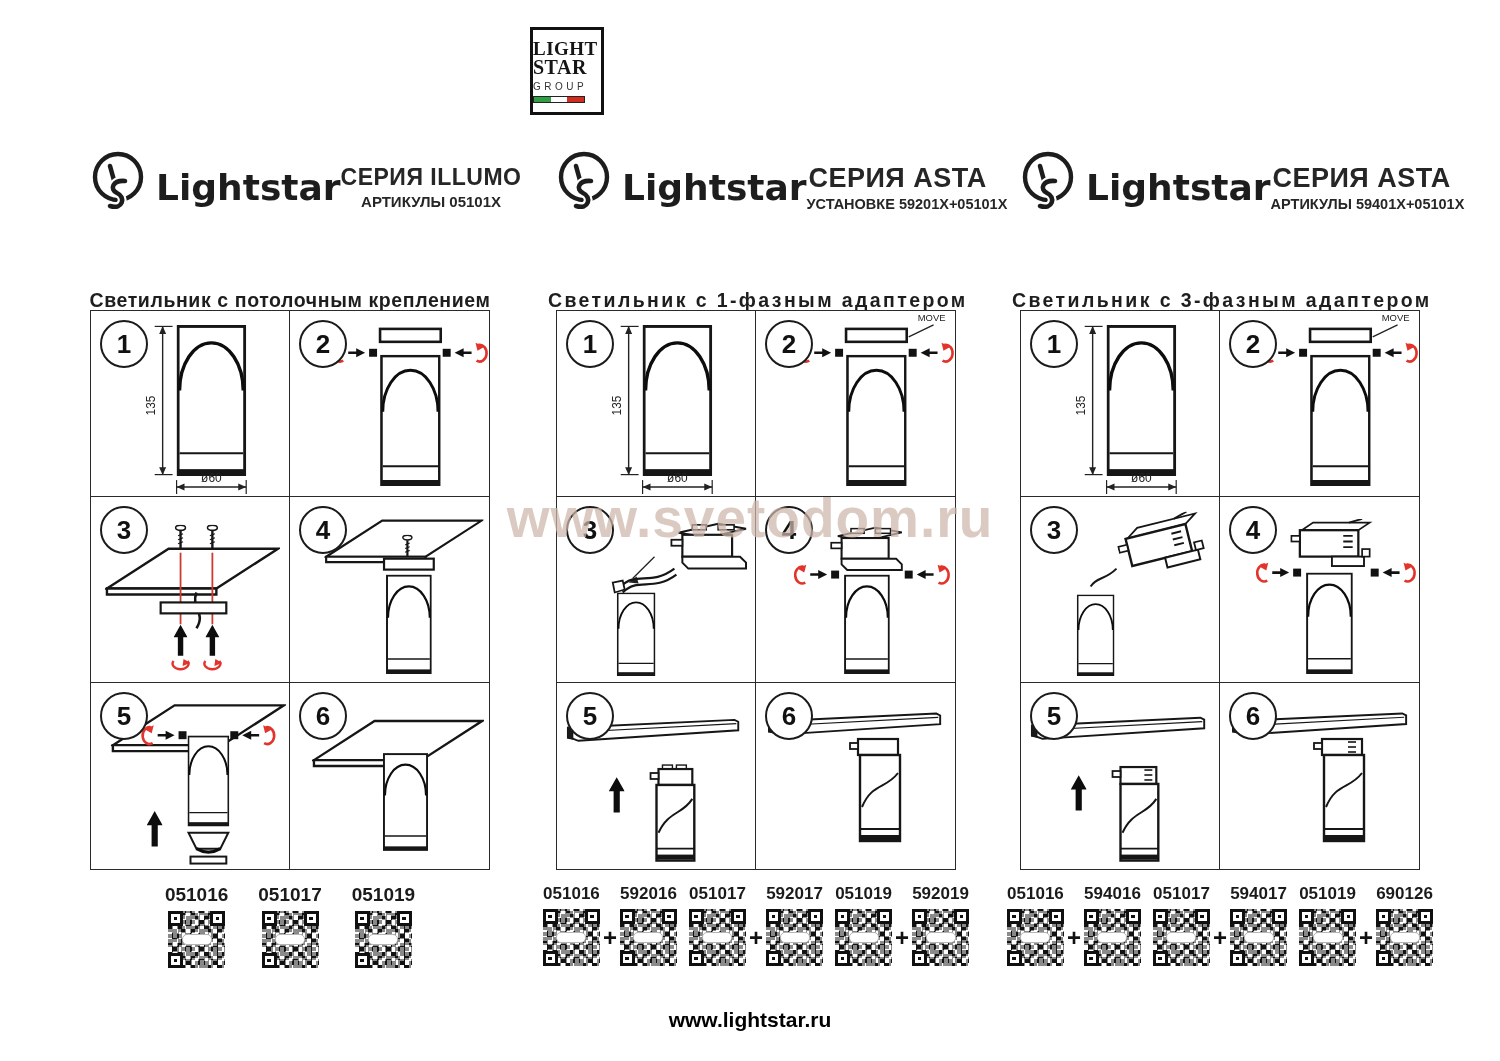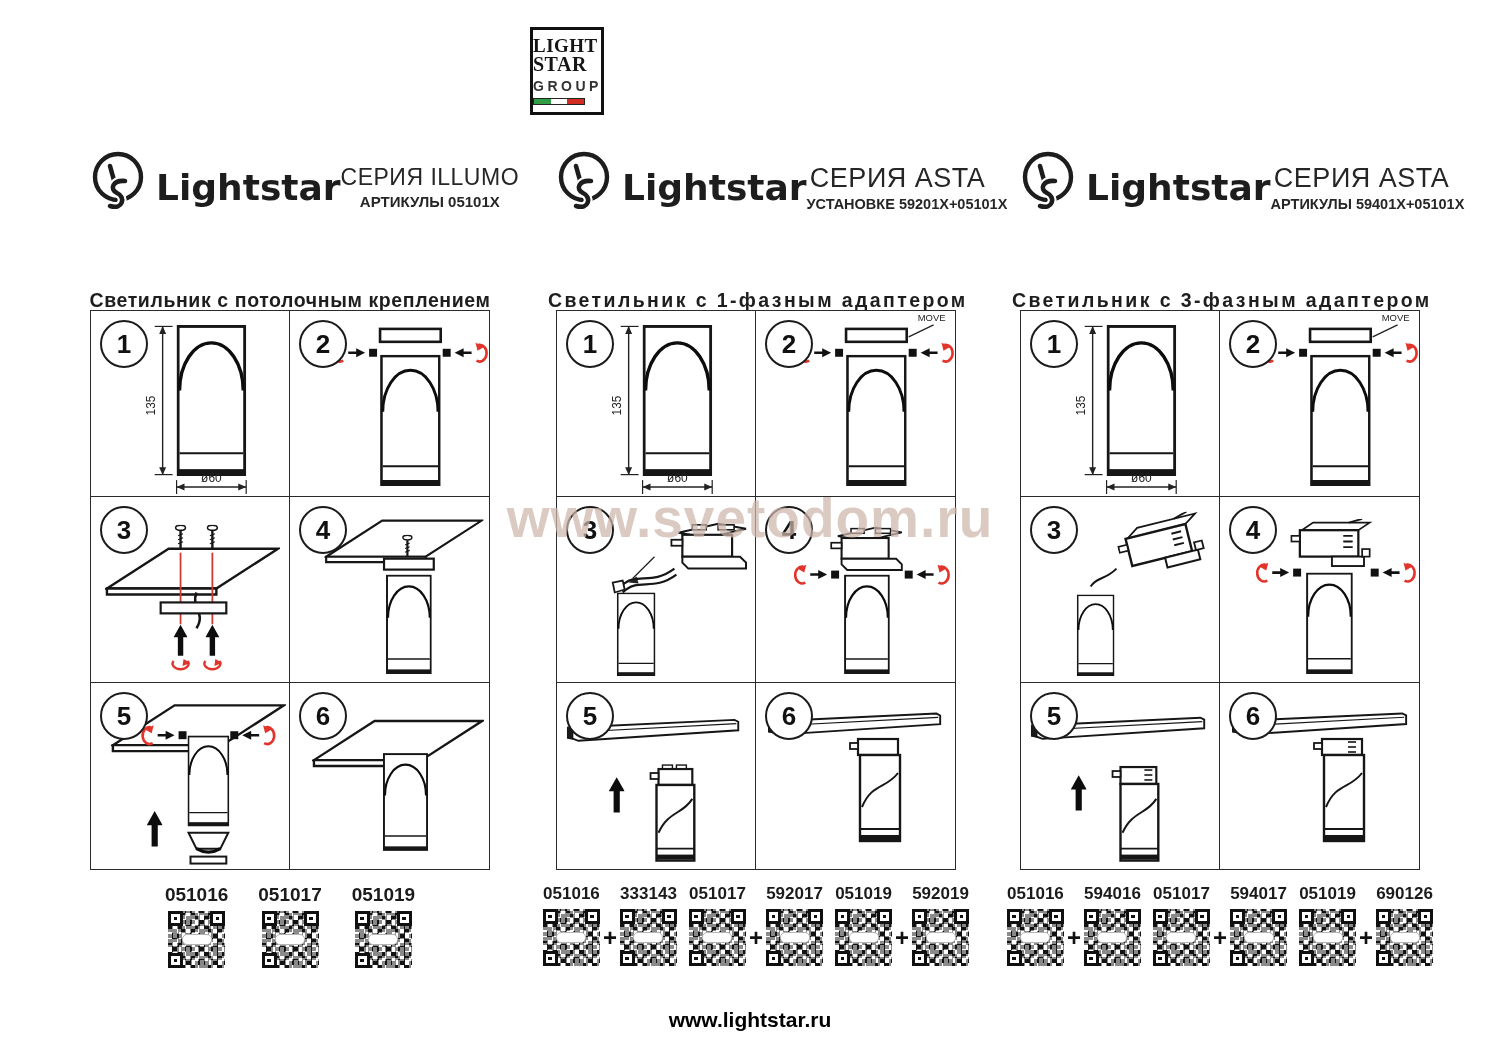--- a/index.html
+++ b/index.html
@@ -5,40 +5,40 @@
   html,body{margin:0;padding:0;background:#fff;}
   .page{position:relative;width:1500px;height:1061px;background:#fff;overflow:hidden;
         font-family:"Liberation Sans",sans-serif;color:#1c1c1c;}
 
   
   .ls-box{position:absolute;left:530px;top:27px;width:74px;height:88px;border:3px solid #111;
           box-sizing:border-box;display:flex;flex-direction:column;justify-content:center;
           font-family:"Liberation Serif",serif;font-weight:700;color:#151515;}
   .ls1{font-size:19px;line-height:17px;letter-spacing:.5px;}
   .ls2{font-size:20px;line-height:21px;letter-spacing:.5px;}
-  .ls3{font-size:14px;letter-spacing:3.5px;font-family:"Liberation Sans",sans-serif;font-weight:700;margin:3px 0 4px;color:#333;}
+  .ls3{font-size:10px;letter-spacing:3.5px;font-family:"Liberation Sans",sans-serif;font-weight:400;margin:3px 0 4px;color:#333;}
   .flag{display:flex;width:52px;height:7px;border:1px solid #222;box-sizing:border-box;}
   .flag span{flex:1;}
   .fg{background:#2f9e45;}.fw{background:#fff;}.fr{background:#d22b20;}
 
   .title{position:absolute;left:642px;top:41px;font-weight:700;font-size:27px;line-height:34px;color:#231f20;}
   .t1{word-spacing:13px;}
   .t2{word-spacing:3px;}
 
   
   .col{position:absolute;top:140px;width:400px;height:910px;}
   .col.c1{left:90px;}
   .col.c2{left:556px;}
   .col.c3{left:1020px;}
 
   .brand{position:absolute;top:4px;left:0;width:100%;height:86px;display:flex;align-items:center;}
   .bulb{width:56px;height:74px;flex:none;}
   .wordmark{font-family:"DejaVu Sans",sans-serif;font-weight:700;font-size:36px;color:#1d1d1d;margin-left:10px;letter-spacing:0;text-align:right;}
   .series{margin-left:auto;width:182px;text-align:center;color:#262626;}
-  .series-name{font-size:23px;font-weight:400;letter-spacing:.5px;white-space:nowrap;}
+  .series-name{font-size:23px;font-weight:700;letter-spacing:.5px;white-space:nowrap;}
   .series-art{font-size:15px;font-weight:700;margin-top:2px;white-space:nowrap;}
   .asta .series-name{font-size:27px;}
   .asta .series-art{font-size:14.5px;}
 
   .subtitle{position:absolute;top:113px;left:-8px;width:416px;text-align:center;font-size:19.5px;font-weight:700;
             letter-spacing:.6px;color:#1e1e1e;white-space:nowrap;margin-top:36px;}
   .asta .subtitle{letter-spacing:2.4px;}
 
   
   .grid{position:absolute;top:170px;left:0;width:400px;height:560px;box-sizing:border-box;
@@ -381,21 +381,21 @@
         <div class="qr-item">
           <div class="qr-label">051016</div>
           <div class="qr">
               <span class="f tl"></span>
               <span class="f tr"></span>
               <span class="f bl"></span>
             </div>
         </div>
         <div class="plus">+</div>
         <div class="qr-item">
-          <div class="qr-label">333143</div>
+          <div class="qr-label">592016</div>
           <div class="qr">
               <span class="f tl"></span>
               <span class="f tr"></span>
               <span class="f bl"></span>
             </div>
         </div>
       </div>
       <div class="pairgrp">
         <div class="qr-item">
           <div class="qr-label">051017</div>

